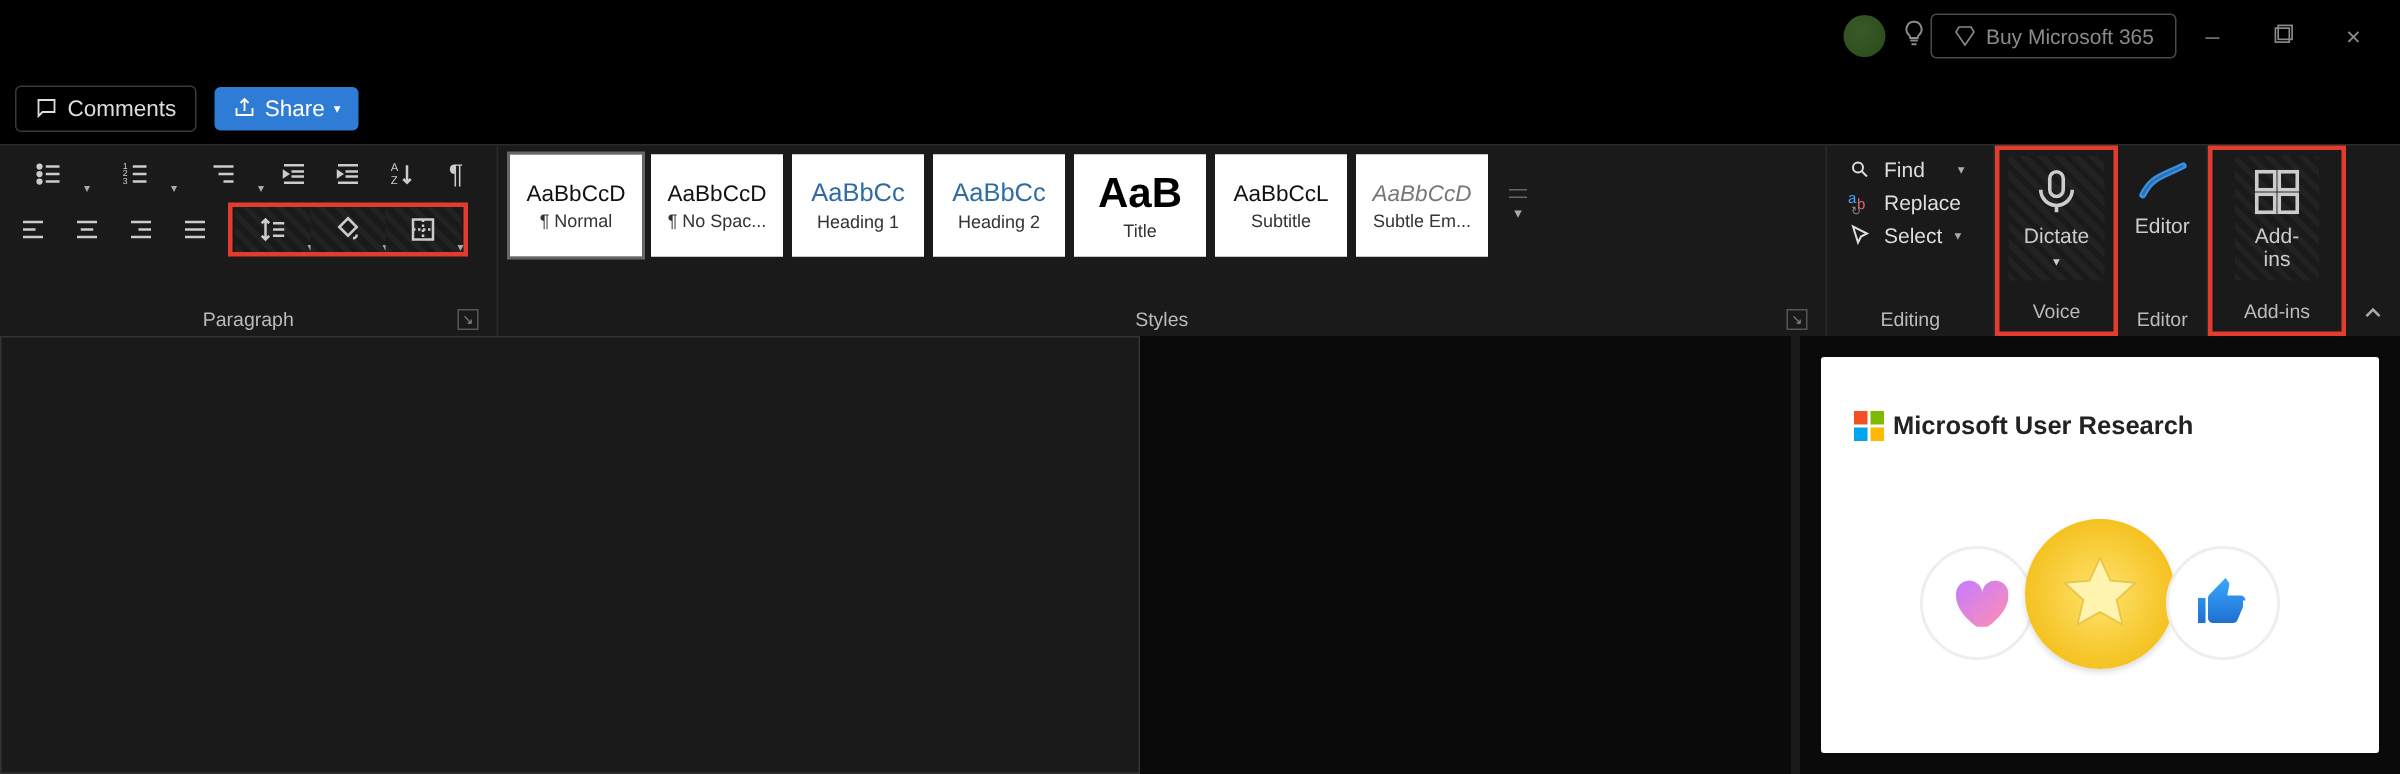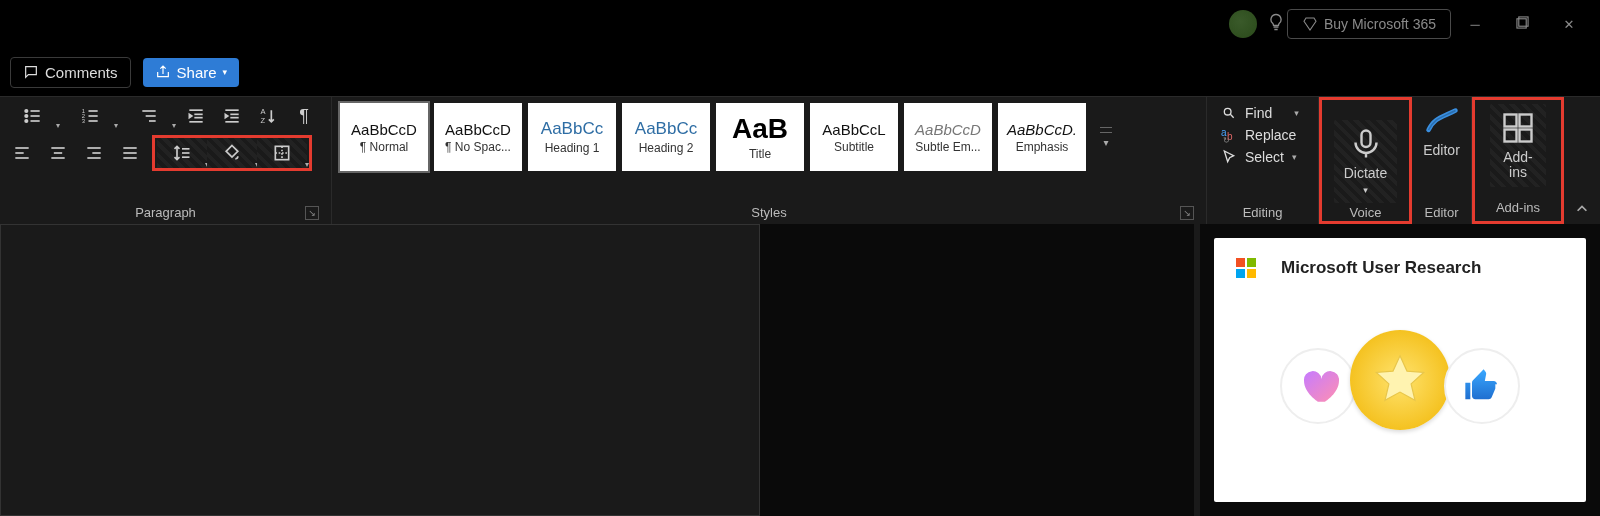--- a/index.html
+++ b/index.html
@@ -204,21 +204,21 @@
     background: #0a0a0a;
   }
   .research-card {
     background: #fff;
     width: 100%;
     height: 100%;
     border-radius: 2px;
     padding: 20px 22px;
     display: flex; flex-direction: column;
   }
-  .research-head { display: flex; align-items: center; gap: 25px; }
+  .research-head { display: flex; align-items: center; gap: 6px; margin-top: 16px; }
   .ms-logo {
     width: 20px; height: 20px;
     display: grid; grid-template-columns: 1fr 1fr; grid-template-rows: 1fr 1fr; gap: 2px;
   }
   .ms-logo span:nth-child(1){ background:#f25022;}
   .ms-logo span:nth-child(2){ background:#7fba00;}
   .ms-logo span:nth-child(3){ background:#00a4ef;}
   .ms-logo span:nth-child(4){ background:#ffb900;}
   .research-title { font-size: 17px; font-weight: 600; color: #222; }
   .research-art {
@@ -441,24 +441,20 @@
           <div class="lbl">Title</div>
         </div>
         <div class="style-box">
           <div class="preview">AaBbCcL</div>
           <div class="lbl">Subtitle</div>
         </div>
         <div class="style-box subtle">
           <div class="preview">AaBbCcD</div>
           <div class="lbl">Subtle Em...</div>
         </div>
-        <div class="style-box emph">
-          <div class="preview">AaBbCcD.</div>
-          <div class="lbl">Emphasis</div>
-        </div>
         <div class="gallery-expand">
           <div class="gexp-line"></div>
           <div class="gexp-line"></div>
           <div class="gexp-arrow">▾</div>
         </div>
       </div>
     <div class="group-label">
       <span>Styles</span>
       <div class="group-launcher">↘</div>
     </div>
@@ -486,21 +482,21 @@
         <svg viewBox="0 0 24 24" fill="none" stroke="#ddd" stroke-width="2">
             <path d="M5 3l5 16 3-6 6-3L5 3z"></path>
           </svg>
         <span>Select</span>
         <span style="font-size:9px;color:#aaa">▾</span>
       </div>
     </div>
     <div class="group-label"><span>Editing</span></div>
   </div>
 
-  <div class="ribbon-group red-box" style="width:93px;padding:20px">
+  <div class="ribbon-group red-box" style="width:82px;padding:4px">
     <div class="big-group">
       <div class="big-btn hatched">
         <svg viewBox="0 0 24 24" fill="none" stroke="#ccc" stroke-width="1.6">
             <rect x="9" y="3" width="6" height="11" rx="3"></rect>
             <path d="M5 11a7 7 0 0014 0M12 18v3"></path>
           </svg>
         <div class="lblrow"><span>Dictate</span><br><span style="font-size:9px">▾</span></div>
       </div>
     </div>
     <div class="group-label"><span>Voice</span></div>

